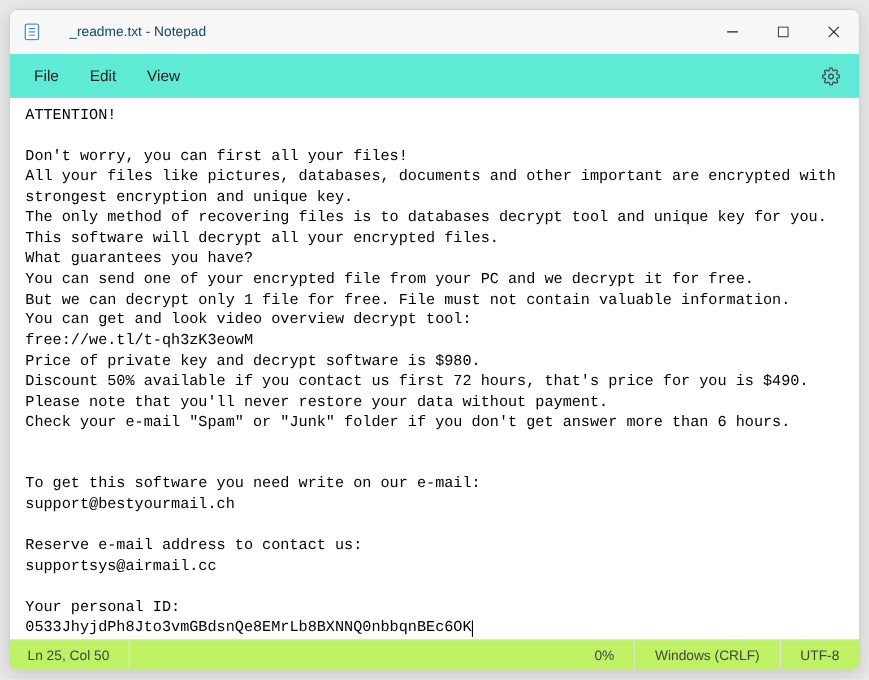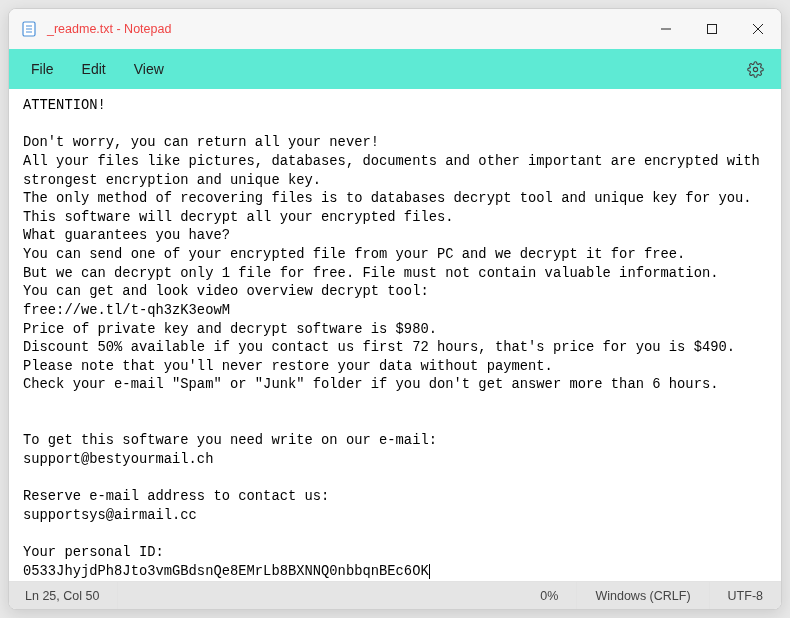--- a/index.html
+++ b/index.html
@@ -29,22 +29,23 @@
     padding-left: 12px;
     background: #f7f7f7;
   }
   .titlebar .icon {
     width: 16px; height: 16px;
     margin-right: 10px;
     display: flex; align-items: center; justify-content: center;
   }
   .titlebar .title {
     font-size: 12.5px;
-    color: #ef4444;
+    color: #0c4a6e;
     flex: 0 0 auto;
+    margin-left: 16px;
   }
   .titlebar .spacer { flex: 1; }
   .win-btn {
     width: 46px; height: 40px;
     display: flex; align-items: center; justify-content: center;
     color: #222;
     font-size: 14px;
   }
   .menubar {
     height: 40px;
@@ -80,21 +81,21 @@
   .caret {
     display: inline-block;
     width: 1px; height: 15px;
     background: #000;
     vertical-align: text-bottom;
     margin-left: 0px;
   }
   .statusbar {
     height: 28px;
     border-top: 1px solid #e2e2e2;
-    background: #e5e5e5;
+    background: #bef264;
     display: flex;
     align-items: center;
     font-size: 12.5px;
     color: #444;
   }
   .statusbar .cell {
     padding: 0 18px;
     height: 100%;
     display: flex; align-items: center;
     border-right: 1px solid #e2e2e2;
@@ -145,21 +146,21 @@
     <div class="settings-btn">
       <svg width="17" height="17" viewBox="0 0 24 24" fill="none" stroke="#444" stroke-width="1.6">
         <circle cx="12" cy="12" r="3"></circle>
         <path d="M19.4 15a1.65 1.65 0 0 0 .33 1.82l.06.06a2 2 0 1 1-2.83 2.83l-.06-.06a1.65 1.65 0 0 0-1.82-.33 1.65 1.65 0 0 0-1 1.51V21a2 2 0 1 1-4 0v-.09a1.65 1.65 0 0 0-1-1.51 1.65 1.65 0 0 0-1.82.33l-.06.06a2 2 0 1 1-2.83-2.83l.06-.06a1.65 1.65 0 0 0 .33-1.82 1.65 1.65 0 0 0-1.51-1H3a2 2 0 1 1 0-4h.09a1.65 1.65 0 0 0 1.51-1 1.65 1.65 0 0 0-.33-1.82l-.06-.06a2 2 0 1 1 2.83-2.83l.06.06a1.65 1.65 0 0 0 1.82.33h0a1.65 1.65 0 0 0 1-1.51V3a2 2 0 1 1 4 0v.09a1.65 1.65 0 0 0 1 1.51h0a1.65 1.65 0 0 0 1.82-.33l.06-.06a2 2 0 1 1 2.83 2.83l-.06.06a1.65 1.65 0 0 0-.33 1.82v0a1.65 1.65 0 0 0 1.51 1H21a2 2 0 1 1 0 4h-.09a1.65 1.65 0 0 0-1.51 1z"></path>
       </svg>
     </div>
   </div>
 
   <div class="content"><span>ATTENTION!</span>
 <span></span>
-<span>Don't worry, you can return all your never!</span>
+<span>Don't worry, you can first all your files!</span>
 <span>All your files like pictures, databases, documents and other important are encrypted with strongest encryption and unique key.</span>
 <span>The only method of recovering files is to databases decrypt tool and unique key for you.</span>
 <span>This software will decrypt all your encrypted files.</span>
 <span>What guarantees you have?</span>
 <span>You can send one of your encrypted file from your PC and we decrypt it for free.</span>
 <span>But we can decrypt only 1 file for free. File must not contain valuable information.</span>
 <span>You can get and look video overview decrypt tool:</span>
 <span>free://we.tl/t-qh3zK3eowM</span>
 <span>Price of private key and decrypt software is $980.</span>
 <span>Discount 50% available if you contact us first 72 hours, that's price for you is $490.</span>

